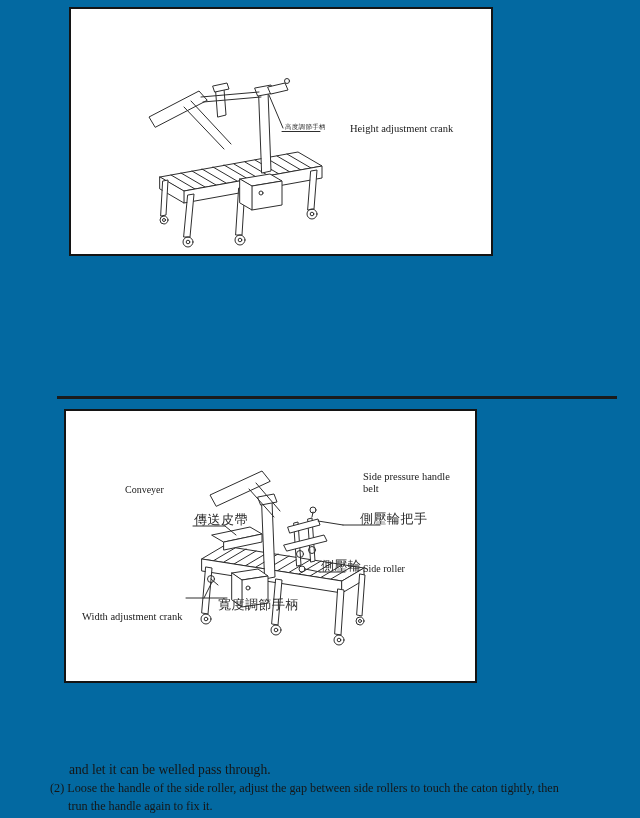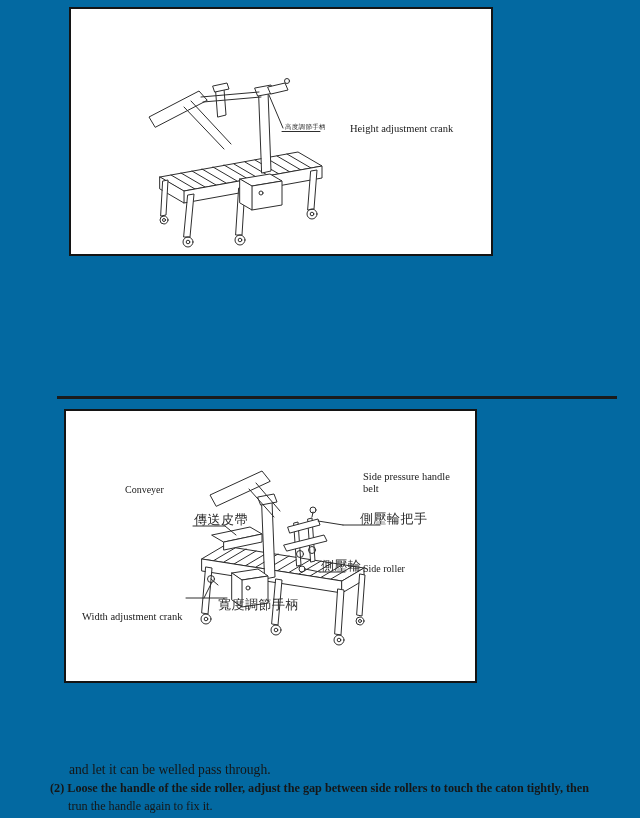--- a/index.html
+++ b/index.html
@@ -199,16 +199,16 @@
     <div class="fig-label en-label wrap-label" style="left:297px;top:60px;">Side pressure handle belt</div>
     <div class="fig-label zh-label" style="left:128px;top:105px;">傳送皮帶</div>
     <div class="fig-label zh-label" style="left:294px;top:104px;">側壓輪把手</div>
     <div class="fig-label zh-label" style="left:255px;top:151px;">側壓輪</div>
     <div class="fig-label en-label-lg" style="left:297px;top:151px;">Side roller</div>
     <div class="fig-label zh-label" style="left:120px;top:190px;margin-left:32px;">寬度調節手柄</div>
     <div class="fig-label en-label" style="left:16px;top:200px;">Width adjustment crank</div>
   </div>
 
   <div class="abs-line fs-body" style="left:69px;top:762px;">and let it can be welled pass through.</div>
-  <div class="abs-line fs-small" style="left:50px;top:781px;font-weight:bold;">(2) Loose the handle of the side roller, adjust the gap between side rollers to touch the caton tightly, then</div>
+  <div class="abs-line fs-small" style="left:50px;top:781px;">(2) Loose the handle of the side roller, adjust the gap between side rollers to touch the caton tightly, then</div>
   <div class="abs-line fs-small" style="left:68px;top:799px;">trun the handle again to fix it.</div>
 
 </div>
 
 </body></html>

